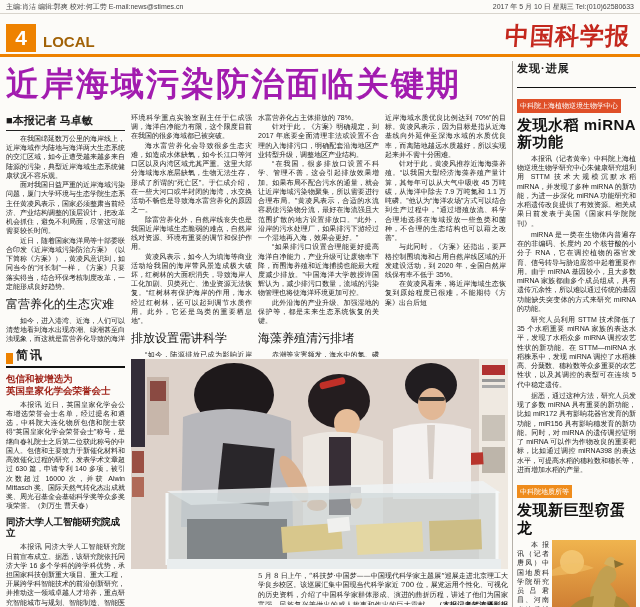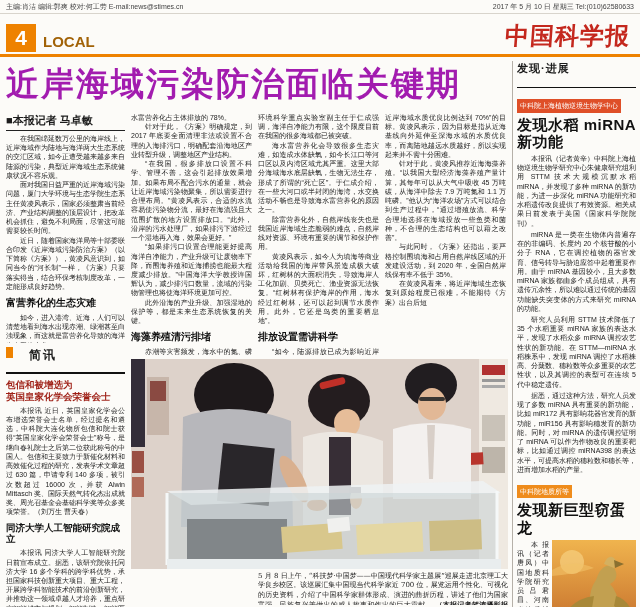--- a/index.html
+++ b/index.html
@@ -35,26 +35,26 @@
   .cols { display:flex; gap:6px; height:498px; }
   .col1 { width:119px; }
   .col-right { width:377px; }
   .cols3 { display:flex; gap:6px; height:244px; overflow:hidden; }
   .cols3 .tcol { width:121px; overflow:hidden; }
 
   p.body, .brief-body { font-size:7px; line-height:1.32; text-align:justify; color:#222; text-indent:2em; }
   p.noindent { text-indent:0; }
   .col1-article { height:230px; overflow:hidden; }
   .byline { font-size:11px; font-weight:bold; border-bottom:1px solid #222; padding-bottom:2px; margin-bottom:3px; }
-  .subhead { font-size:10px; font-weight:bold; margin:5px 0 3px 0; color:#111; }
+  .subhead { font-size:12px; font-weight:normal; margin:5px 0 3px 0; color:#111; }
 
   
   .briefs { height:264px; overflow:hidden; margin-top:4px; }
-  .briefs-header { display:flex; align-items:flex-start; gap:16px; border-bottom:2.5px solid #111;
-                   padding-bottom:8px; margin-bottom:5px; }
+  .briefs-header { display:flex; align-items:flex-end; gap:3px; border-bottom:2.5px solid #111;
+                   padding-bottom:2px; margin-bottom:5px; }
   .briefs-block { width:7px; height:11px; background:#ee8200; display:inline-block; }
   .briefs-title { font-size:12px; font-weight:bold; letter-spacing:2px; }
   .brief-title { font-size:9.5px; font-weight:bold; line-height:1.25; margin:5px 0 3px 0; color:#111; }
   .brief-title.red { color:#9e1f15; }
 
   
   .photo-wrap { width:377px; height:210px; margin-top:2px; overflow:hidden; background:#ded4cc; }
   .caption { margin-top:3px; padding-left:127px; font-family:"DejaVu Serif","Liberation Serif",serif;
              font-size:7px; line-height:1.35; text-align:justify; height:33px; overflow:hidden; color:#222; }
   .caption .credit { font-weight:bold; font-family:"Liberation Sans",sans-serif; }
@@ -122,35 +122,35 @@
               <h3 class="brief-title">同济大学人工智能研究院成立</h3>
               <p class="brief-body">本报讯 同济大学人工智能研究院日前宣布成立。据悉，该研究院依托同济大学 16 多个学科的跨学科优势，承担国家科技创新重大项目、重大工程，开展跨学科智能技术的前沿创新研究，并推动这一领域卓越人才培养，重点研究智能城市与规划、智能制造、智能医疗、智能农业、智能军事等。（黄辛）</p>
             </div>
 
           </div>
         </div>
 
         <div class="col-right">
           <div class="cols3">
             <div class="tcol">
+              <p class="body noindent">环境科学重点实验室副主任于仁成强调，海洋自净能力有限，这个限度目前在我国的很多海域都已被突破。</p>
+              <p class="body">海水富营养化会导致很多生态灾难，如造成水体缺氧，如今长江口等河口区以及内湾区域尤其严重。这里大部分海域海水底层缺氧，生物无法生存，形成了所谓的“死亡区”。于仁成介绍，在一些大河口或半封闭的海湾，水交换活动不畅也是导致海水富营养化的原因之一。</p>
+              <p class="body">除富营养化外，自然岸线丧失也是我国近岸海域生态脆弱的难点，自然岸线对资源、环境有重要的调节和保护作用。</p>
+              <p class="body">黄凌风表示，如今人为填海等商业活动给我国的海岸带风景造成极大破坏，红树林的大面积消失，导致海岸人工化加剧、贝类死亡、渔业资源无法恢复。“红树林有保护海岸的作用，海水经过红树林，还可以起到调节水质作用。此外，它还是鸟类的重要栖息地”。</p>
+              <h4 class="subhead">排放设置需讲科学</h4>
+              <p class="body">“如今，陆源排放已成为影响近岸海域排放的主体。”黄凌风清楚地记得团队在三沙湾对沿海海域的研究，结果显示陆源排放导致海</p>
+            </div>
+            <div class="tcol">
               <p class="body noindent">水富营养化占主体排放的 78%。</p>
               <p class="body">针对于此，《方案》明确规定，到 2017 年底要全面清理非法或设置不合理的入海排污口，明确配套沿海地区产业转型升级，调整地区产业结构。</p>
               <p class="body">“在我国，很多排放口设置不科学、管理不善，这会引起排放效果增加。如果布局不配合污水的通量，就会让近岸海域污染物聚集，所以需要进行合理布局。”黄凌风表示，合适的水流容易使污染物分流，最好在海流强且大范围扩散的地方设置排放口。“此外，沿岸的污水处理厂，如果排污下游经过一个湿地再入海，效果会更好。”</p>
               <p class="body">“如果排污口设置合理能更好提高海洋自净能力，产业升级可让废物率下降，而围海养殖和近海捕捞也能最大程度减少排放。”中国海洋大学教授许国辉认为，减少排污口数量，流域的污染物管理也将使海洋环境更加可控。</p>
               <p class="body">此外沿海的产业升级、加强湿地的保护等，都是未来生态系统恢复的关键。</p>
               <h4 class="subhead">海藻养殖清污排堵</h4>
               <p class="body">赤潮等灾害频发，海水中的氮、磷含量过剩是引起近岸海域污染的重要因素，所以排污需要讲科学，调整产业结构是治本之策。《方案》为此还提出了“到 2020 年全国</p>
-            </div>
-            <div class="tcol">
-              <p class="body noindent">环境科学重点实验室副主任于仁成强调，海洋自净能力有限，这个限度目前在我国的很多海域都已被突破。</p>
-              <p class="body">海水富营养化会导致很多生态灾难，如造成水体缺氧，如今长江口等河口区以及内湾区域尤其严重。这里大部分海域海水底层缺氧，生物无法生存，形成了所谓的“死亡区”。于仁成介绍，在一些大河口或半封闭的海湾，水交换活动不畅也是导致海水富营养化的原因之一。</p>
-              <p class="body">除富营养化外，自然岸线丧失也是我国近岸海域生态脆弱的难点，自然岸线对资源、环境有重要的调节和保护作用。</p>
-              <p class="body">黄凌风表示，如今人为填海等商业活动给我国的海岸带风景造成极大破坏，红树林的大面积消失，导致海岸人工化加剧、贝类死亡、渔业资源无法恢复。“红树林有保护海岸的作用，海水经过红树林，还可以起到调节水质作用。此外，它还是鸟类的重要栖息地”。</p>
-              <h4 class="subhead">排放设置需讲科学</h4>
-              <p class="body">“如今，陆源排放已成为影响近岸海域排放的主体。”黄凌风清楚地记得团队在三沙湾对沿海海域的研究，结果显示陆源排放导致海</p>
             </div>
             <div class="tcol">
               <p class="body noindent">近岸海域水质优良比例达到 70%”的目标。黄凌风表示，因为目标是指从近海基线向外延伸至深海水域的水质优良率，而离陆地越远水质越好，所以实现起来并不需十分困难。</p>
               <p class="body">针对于此，黄凌风推荐近海海藻养殖。“以我国大型经济海藻养殖产量计算，其每年可以从大气中吸收 45 万吨碳，从海洋中除去 7.9 万吨氮和 1.1 万吨磷。”他认为“海洋农场”方式可以结合到生产过程中，“通过增殖放流、科学合理地选择在海域投放一些鱼类和菌种，不合理的生态结构也可以藉之改善”。</p>
               <p class="body">与此同时，《方案》还指出，要严格控制围填海和占用自然岸线区域的开发建设活动，到 2020 年，全国自然岸线保有率不低于 35%。</p>
               <p class="body">在黄凌风看来，将近岸海域生态恢复到原始程度已很难，不能期待《方案》出台后短</p>
             </div>
           </div>
 
           <div class="photo-wrap">

